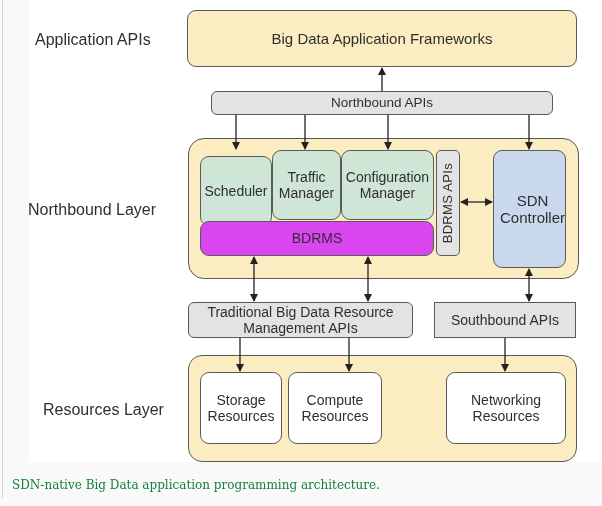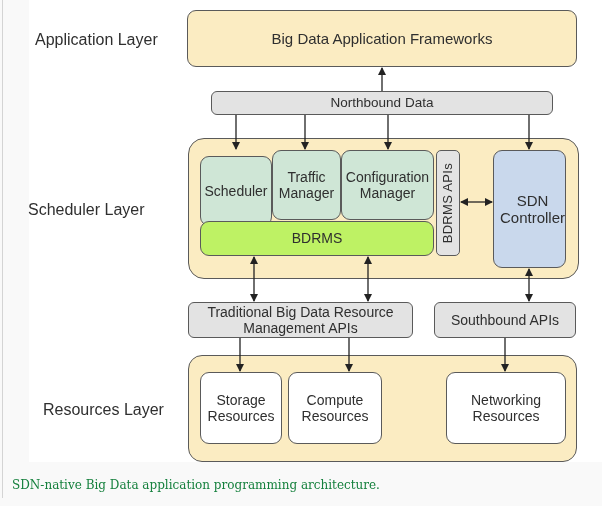--- a/index.html
+++ b/index.html
@@ -12,21 +12,21 @@
   .figure { position: absolute; left: 29px; top: 0; width: 573px; height: 462px; background: #ffffff; }
   .box {
     position: absolute; box-sizing: border-box;
     border: 1.5px solid #5a5a5a; border-radius: 9px;
     display: flex; align-items: center; justify-content: center; text-align: center;
     color: #2f2f2f; line-height: 1.15;
   }
   .yellow { background: #fbecc2; }
   .gray { background: #e3e3e3; }
   .green { background: #cfe6d6; }
-  .pink { background: #bef264; }
+  .pink { background: #d946ef; }
   .blue { background: #c9d8ec; }
   .white { background: #ffffff; }
   .layer-label { position: absolute; color: #2f2f2f; font-size: 16px; white-space: nowrap; }
   .t14 { font-size: 14px; }
   .t13 { font-size: 13.5px; }
   .t15 { font-size: 15px; }
   .vert {
     writing-mode: vertical-rl; transform: rotate(180deg);
     font-size: 13px; letter-spacing: 0.3px;
   }
@@ -36,30 +36,30 @@
     font-family: "DejaVu Serif", "Liberation Serif", serif;
     font-size: 12px; color: #15803d; white-space: nowrap;
   }
 </style>
 </head>
 <body>
 
 <div class="left-rule"></div>
 <div class="figure"></div>
 
-<div class="layer-label" style="left:35px; top:31px;">Application Layer</div>
-<div class="layer-label" style="left:28px; top:201px;">Scheduler Layer</div>
+<div class="layer-label" style="left:35px; top:31px;">Application APIs</div>
+<div class="layer-label" style="left:28px; top:201px;">Northbound Layer</div>
 <div class="layer-label" style="left:43px; top:401px;">Resources Layer</div>
 
 <div class="box yellow t15" style="left:187px; top:10px; width:390px; height:57px;">
   <span>Big Data Application Frameworks</span>
 </div>
 
 <div class="box gray t13" style="left:211px; top:91px; width:342px; height:24px; border-radius:6px;">
-  <span>Northbound Data</span>
+  <span>Northbound APIs</span>
 </div>
 
 <div class="box yellow" style="left:188px; top:138px; width:391px; height:141px; border-radius:16px;"></div>
 
 <div class="box green t14" style="left:200px; top:156px; width:72px; height:70px;">
   <span>Scheduler</span>
 </div>
 <div class="box green t14" style="left:272px; top:150px; width:69px; height:70px;">
   <span><span>Traffic</span><br><span>Manager</span></span>
 </div>
@@ -72,21 +72,21 @@
 <div class="box gray" style="left:436px; top:150px; width:24px; height:106px; border-radius:5px;">
   <span class="vert">BDRMS APIs</span>
 </div>
 <div class="box blue t15" style="left:493px; top:150px; width:73px; height:118px;justify-content:flex-end;">
   <span><span>SDN</span><br><span>Controller</span></span>
 </div>
 
 <div class="box gray t14" style="left:188px; top:302px; width:225px; height:36px; border-radius:6px;">
   <span><span>Traditional Big Data Resource</span><br><span>Management APIs</span></span>
 </div>
-<div class="box gray t14" style="left:434px; top:302px; width:142px; height:36px; border-radius:6px;">
+<div class="box gray t14" style="left:434px; top:302px; width:142px; height:36px; border-radius:0;">
   <span>Southbound APIs</span>
 </div>
 
 <div class="box yellow" style="left:188px; top:355px; width:389px; height:107px; border-radius:14px;"></div>
 
 <div class="box white t14" style="left:200px; top:372px; width:82px; height:72px;">
   <span><span>Storage</span><br><span>Resources</span></span>
 </div>
 <div class="box white t14" style="left:288px; top:372px; width:94px; height:72px;">
   <span><span>Compute</span><br><span>Resources</span></span>

